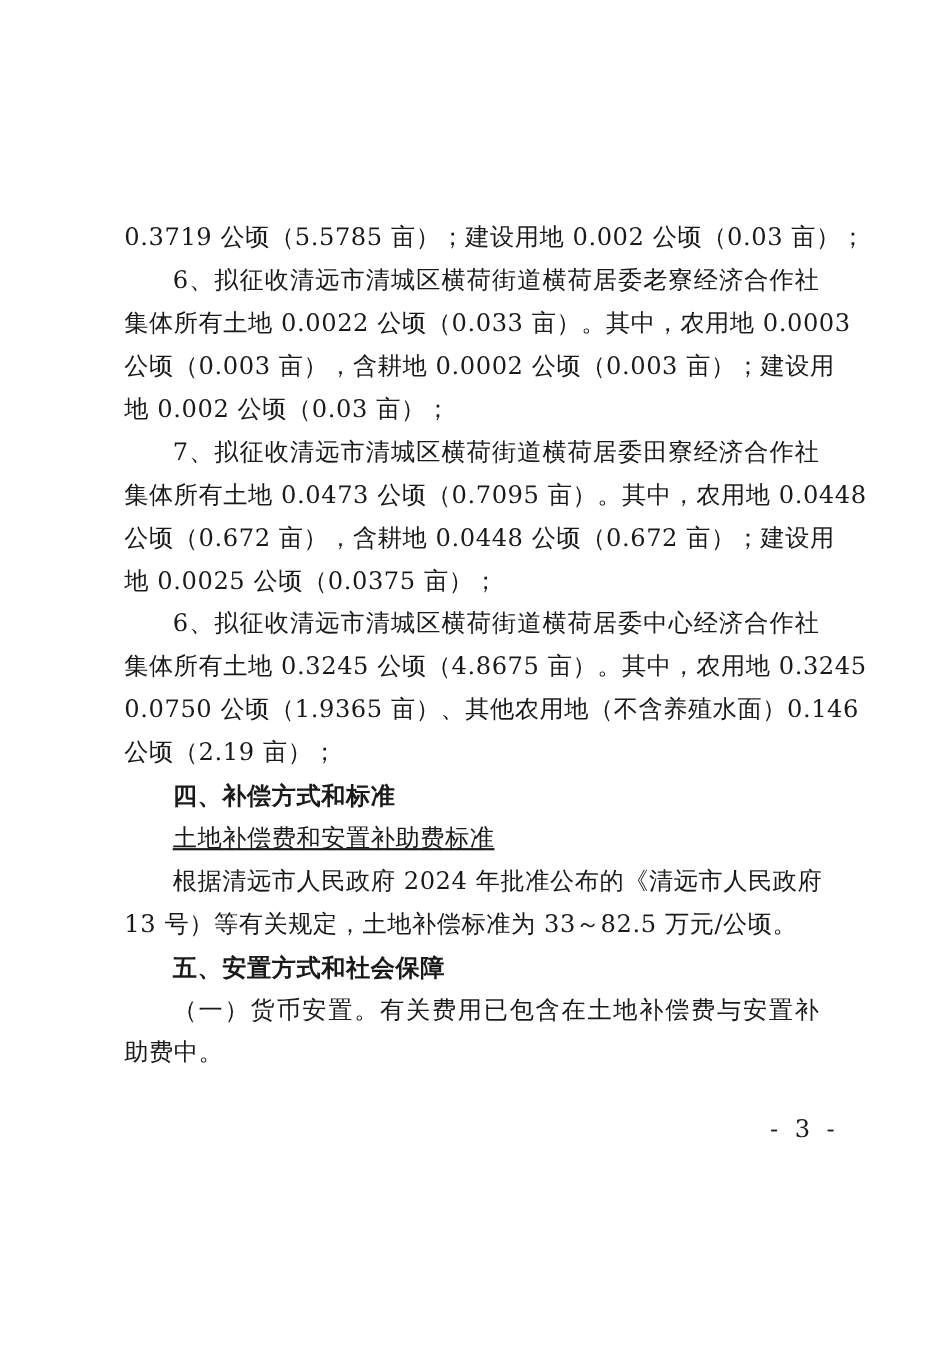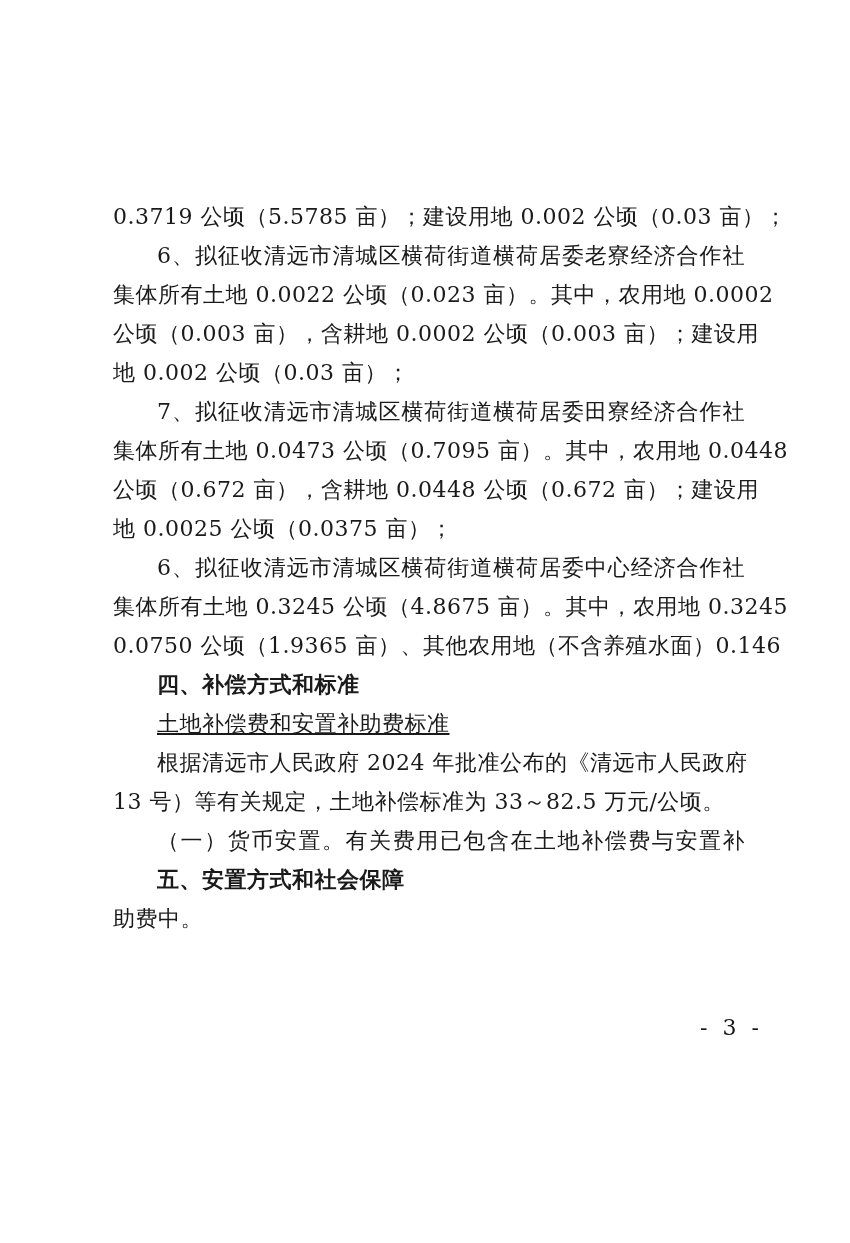--- a/index.html
+++ b/index.html
@@ -19,32 +19,33 @@
   .page-num {
     position: absolute; left: 700px; top: 1015px; font-size: 22px; letter-spacing: 4px;
   }
 </style>
 </head>
 <body>
 
 <div class="page">
   <div class="line">0.3719 公顷（5.5785 亩）；建设用地 0.002 公顷（0.03 亩）；</div>
   <div class="line indent">6、拟征收清远市清城区横荷街道横荷居委老寮经济合作社</div>
-  <div class="line">集体所有土地 0.0022 公顷（0.023 亩）。其中，农用地 0.0002</div>
+  <div class="line">集体所有土地 0.0022 公顷（0.033 亩）。其中，农用地 0.0003</div>
   <div class="line">公顷（0.003 亩），含耕地 0.0002 公顷（0.003 亩）；建设用</div>
   <div class="line last">地 0.002 公顷（0.03 亩）；</div>
   <div class="line indent">7、拟征收清远市清城区横荷街道横荷居委田寮经济合作社</div>
   <div class="line">集体所有土地 0.0473 公顷（0.7095 亩）。其中，农用地 0.0448</div>
   <div class="line">公顷（0.672 亩），含耕地 0.0448 公顷（0.672 亩）；建设用</div>
   <div class="line last">地 0.0025 公顷（0.0375 亩）；</div>
   <div class="line indent">6、拟征收清远市清城区横荷街道横荷居委中心经济合作社</div>
   <div class="line">集体所有土地 0.3245 公顷（4.8675 亩）。其中，农用地 0.3245</div>
   <div class="line">0.0750 公顷（1.9365 亩）、其他农用地（不含养殖水面）0.146</div>
+  <div class="line last">公顷（2.19 亩）；</div>
   <div class="line indent heading">四、补偿方式和标准</div>
   <div class="line indent plain">土地补偿费和安置补助费标准</div>
   <div class="line indent">根据清远市人民政府 2024 年批准公布的《清远市人民政府</div>
   <div class="line last">13 号）等有关规定，土地补偿标准为 33～82.5 万元/公顷。</div>
+  <div class="line indent heading">五、安置方式和社会保障</div>
   <div class="line indent">（一）货币安置。有关费用已包含在土地补偿费与安置补</div>
-  <div class="line indent heading">五、安置方式和社会保障</div>
   <div class="line last">助费中。</div>
 </div>
 
 <div class="page-num">- 3 -</div>
 
 </body></html>

